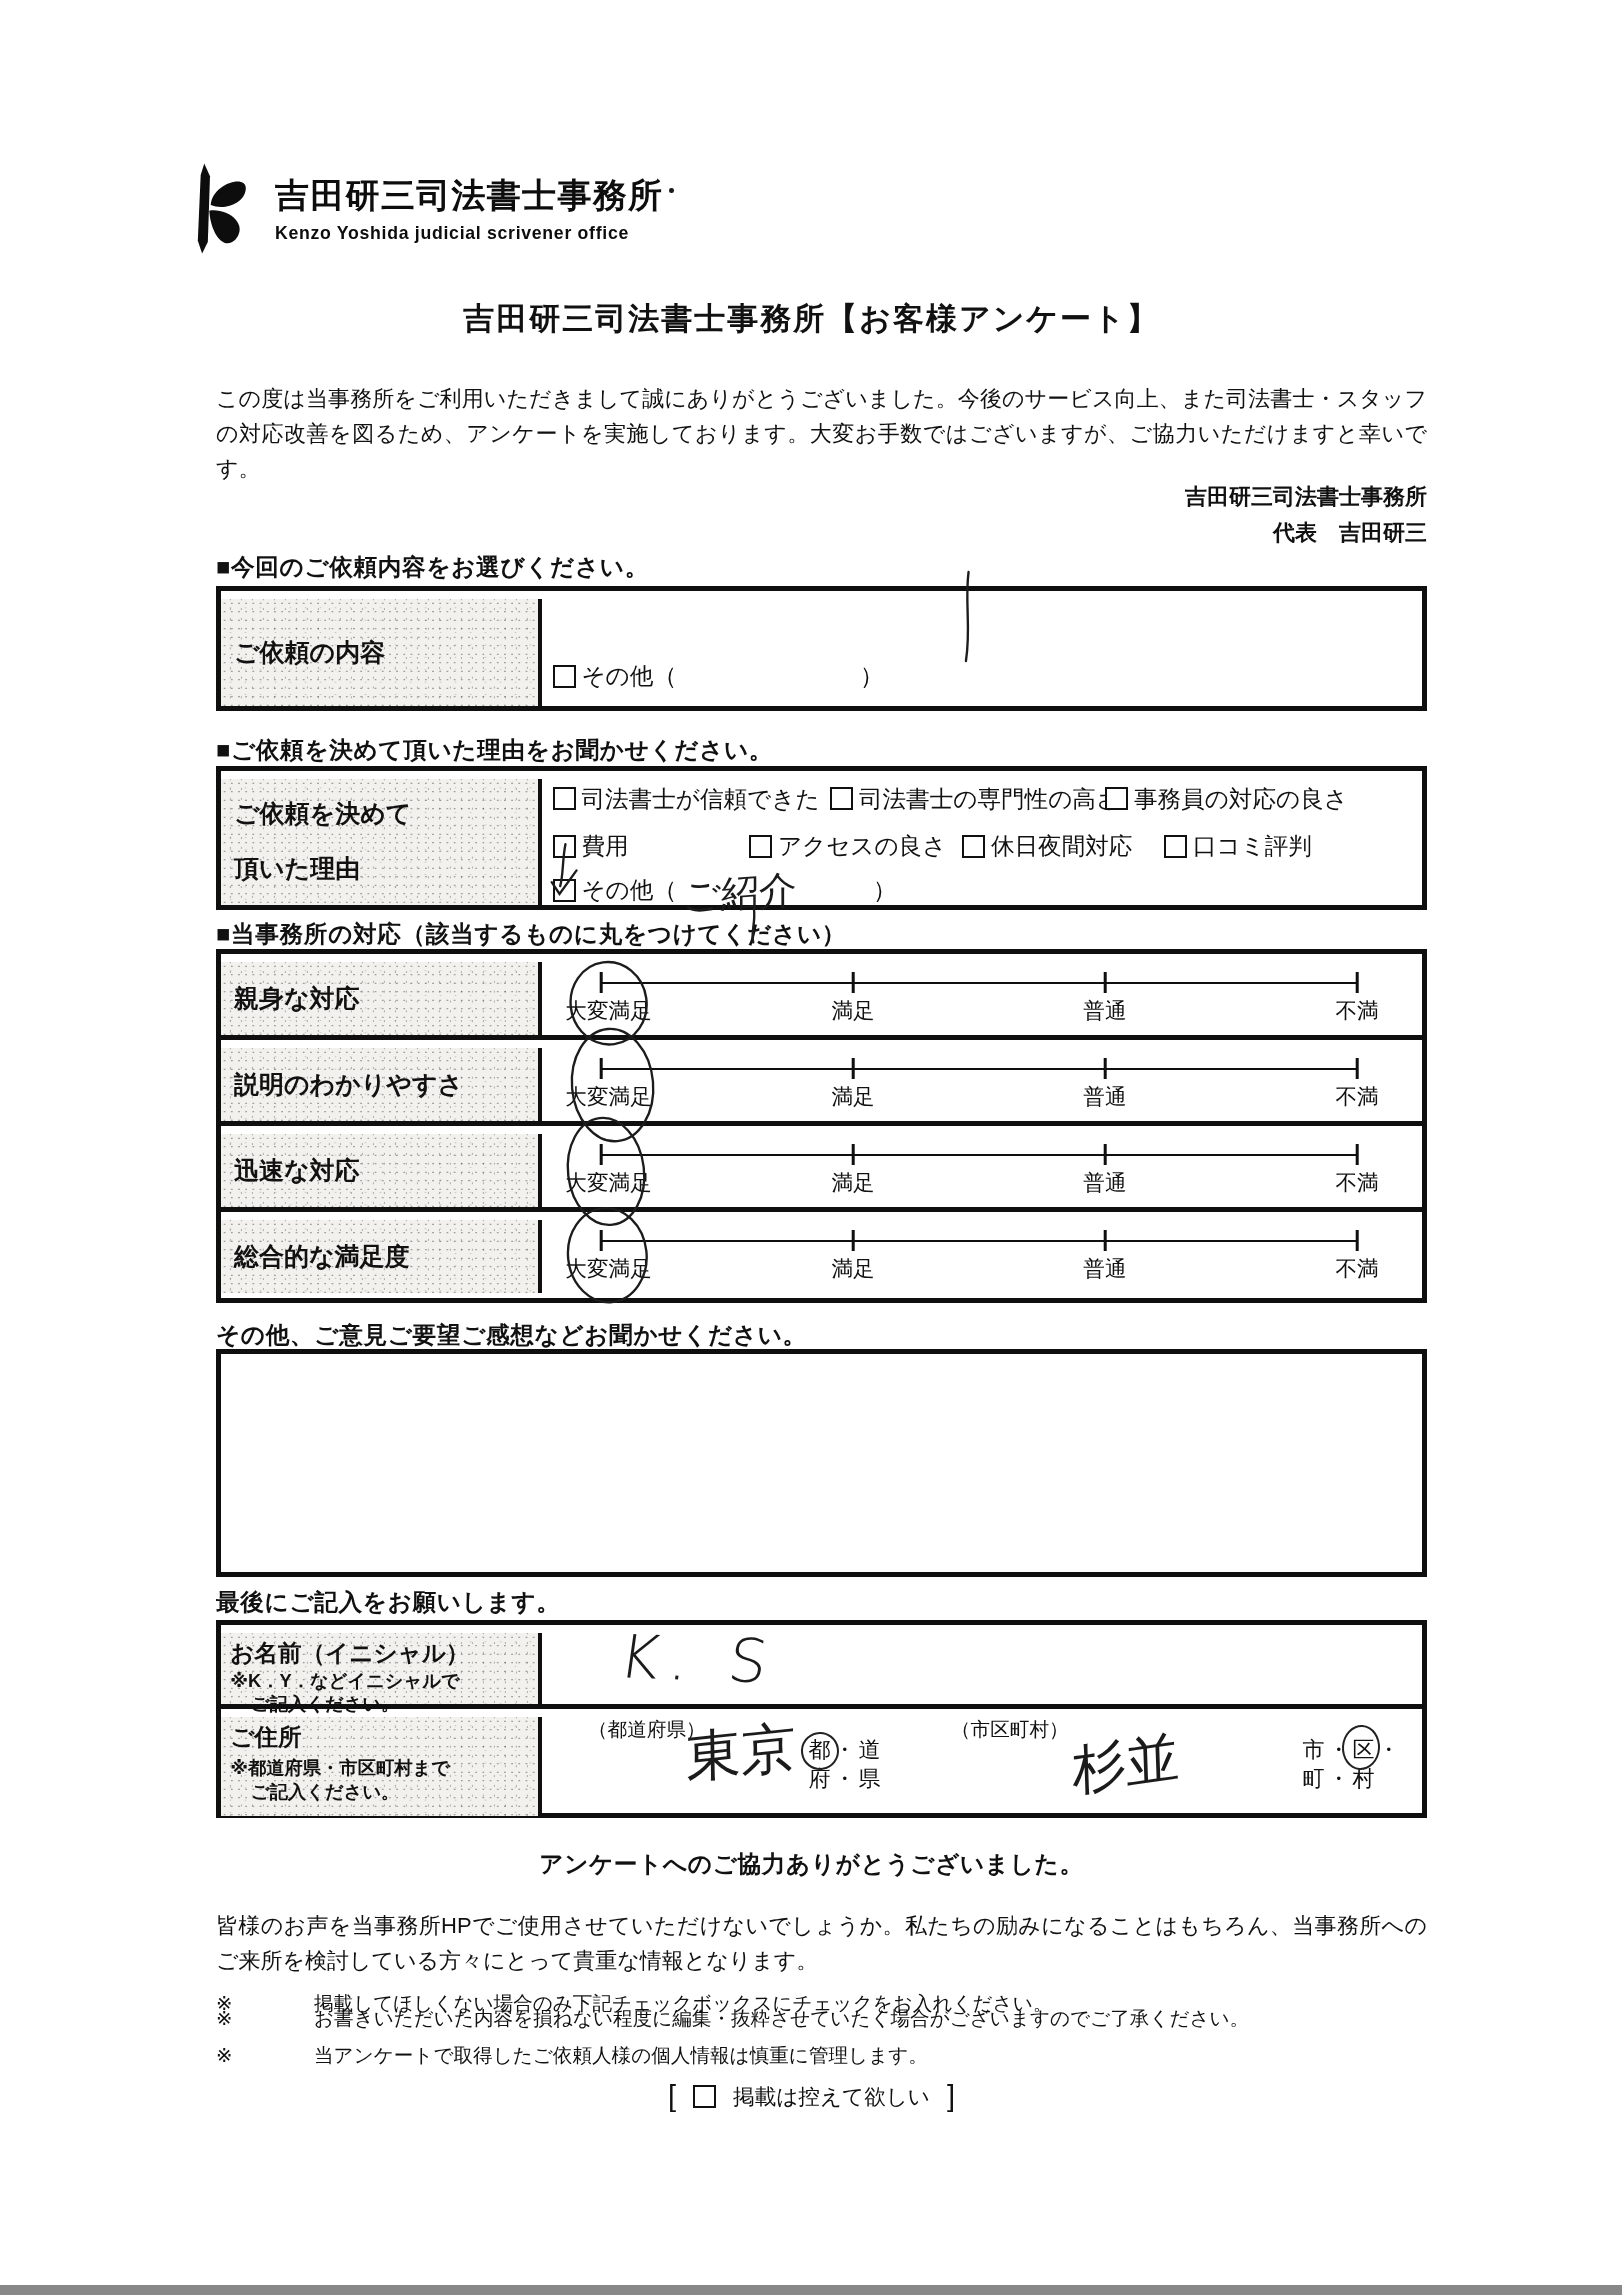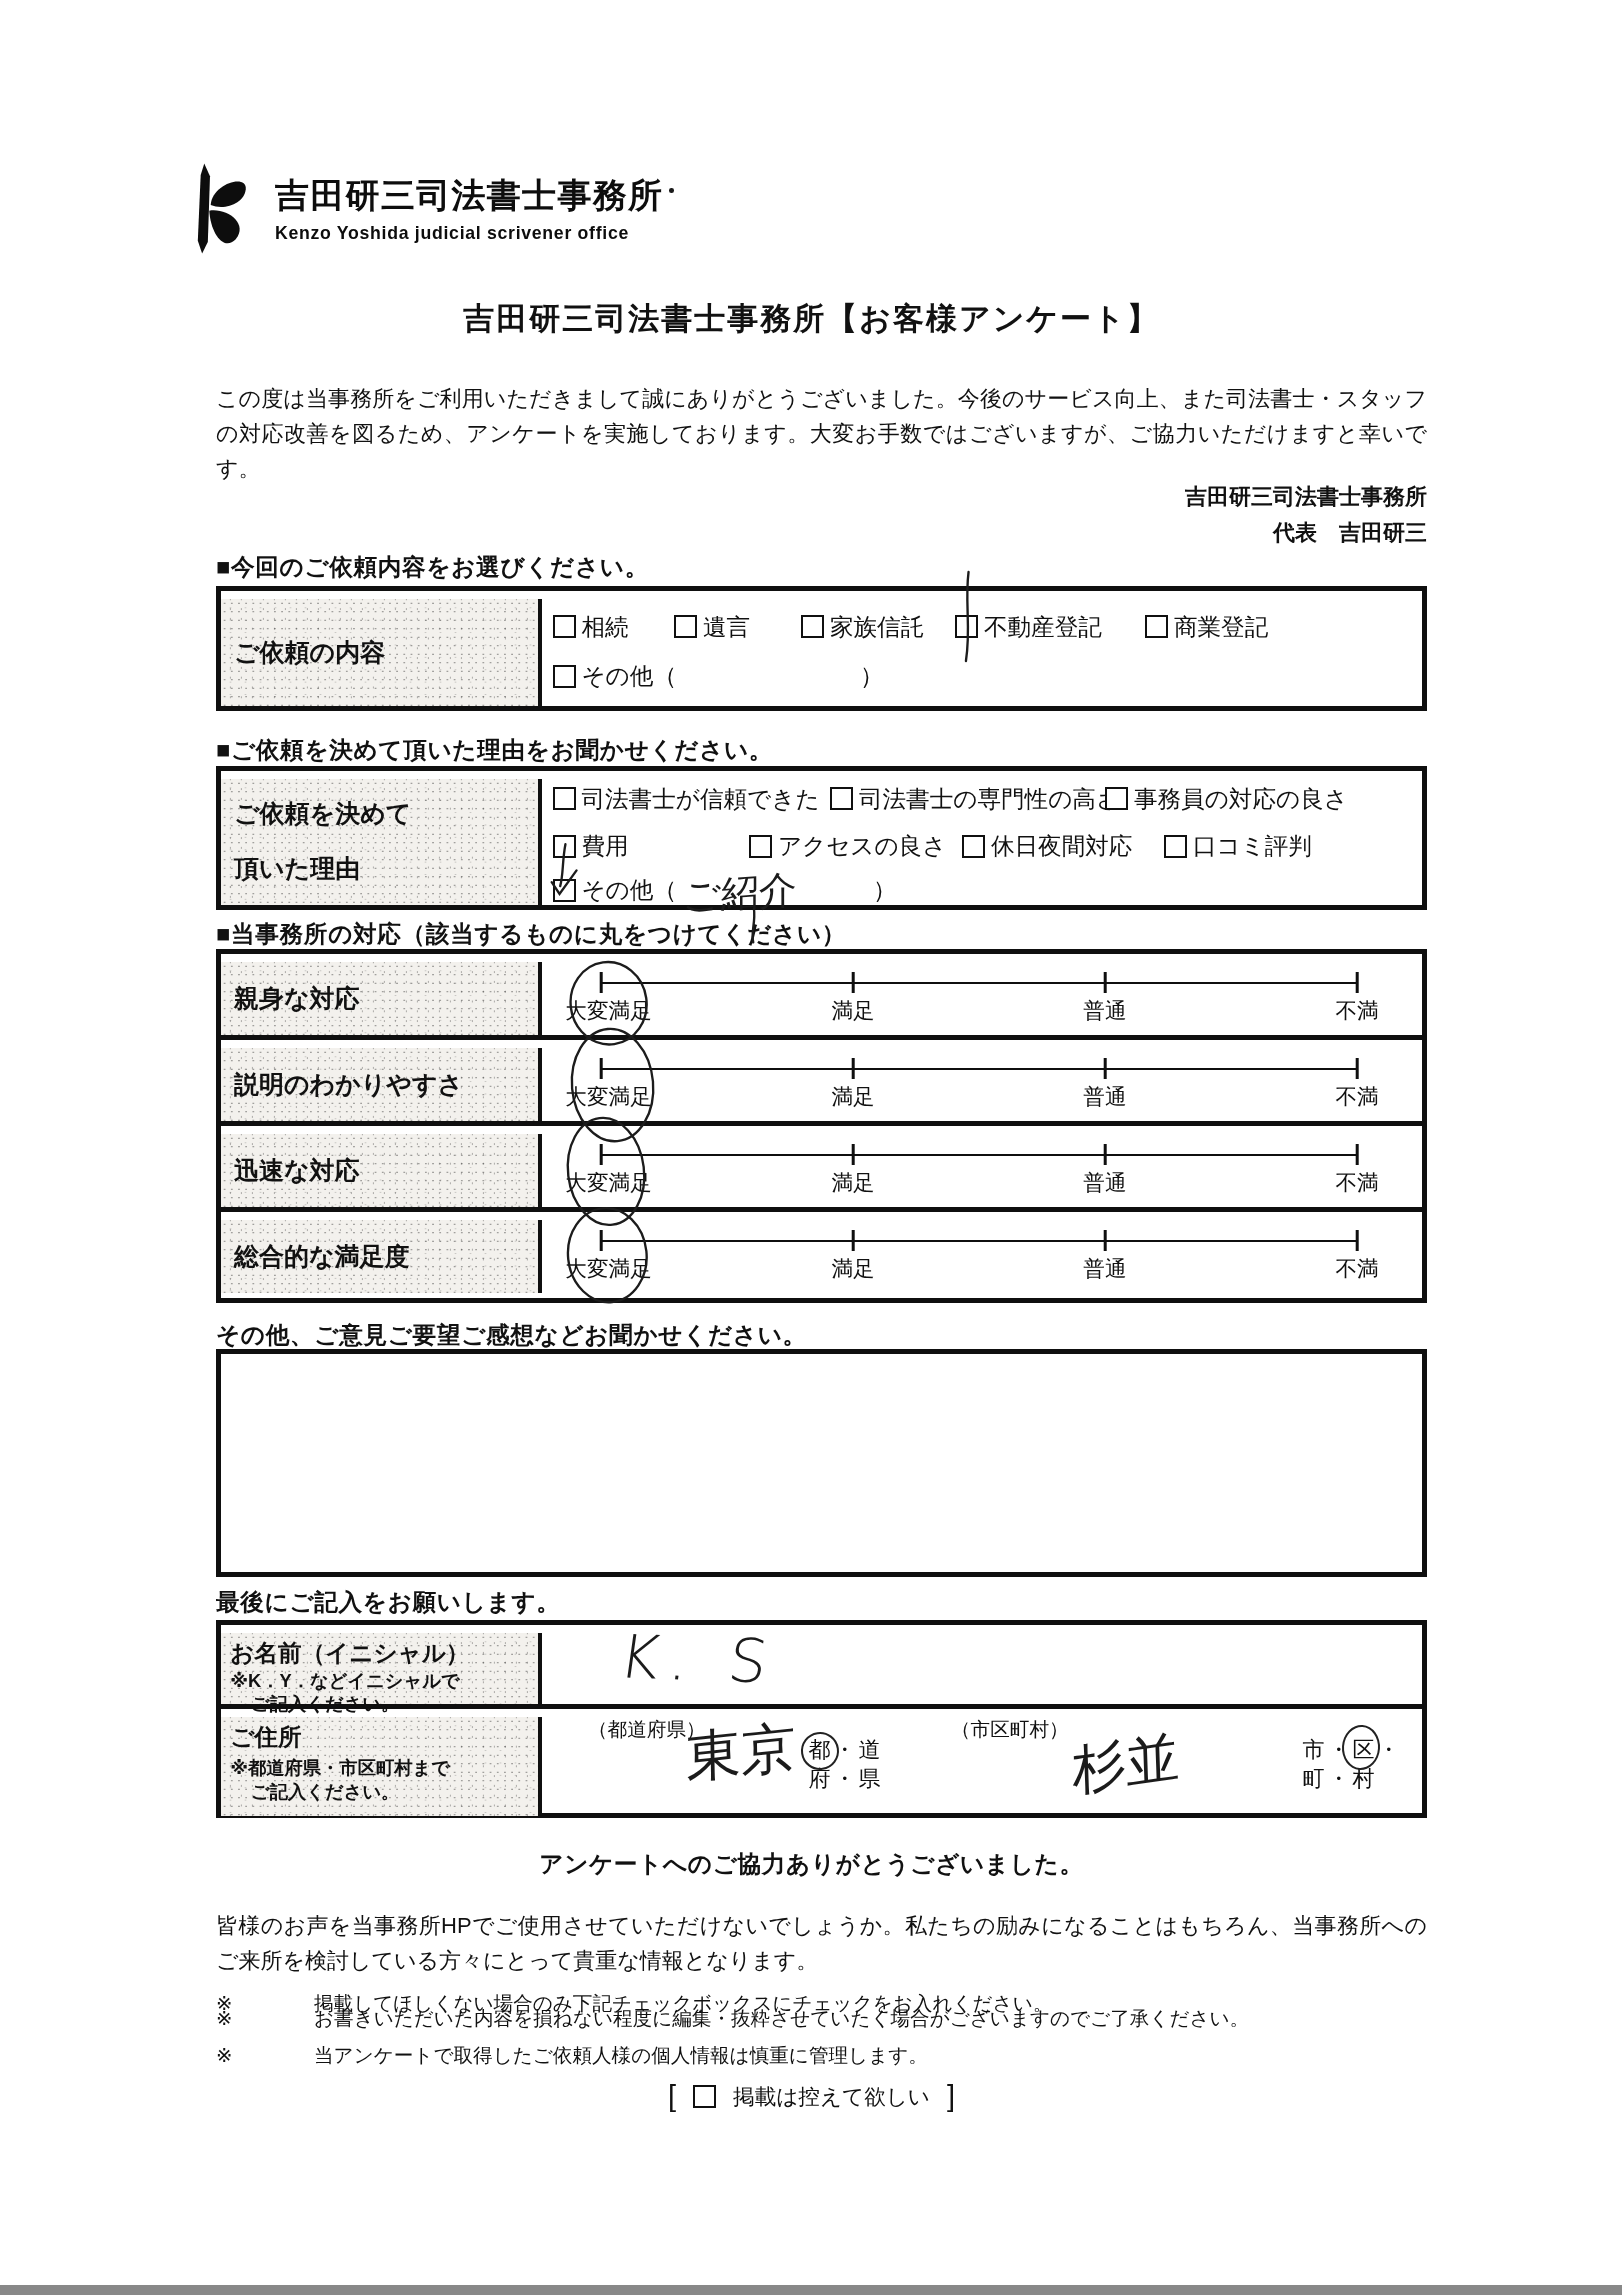--- a/index.html
+++ b/index.html
@@ -118,42 +118,20 @@
   <p class="intro">この度は当事務所をご利用いただきまして誠にありがとうございました。今後のサービス向上、また司法書士・スタッフの対応改善を図るため、アンケートを実施しております。大変お手数ではございますが、ご協力いただけますと幸いです。</p>
   <div class="sig sig-office">吉田研三司法書士事務所</div>
   <div class="sig sig-rep">代表　吉田研三</div>
 
   <div class="sec-heading h-s1">■今回のご依頼内容をお選びください。</div>
   <div class="tbl t-s1">
     <div class="tbl-label label-center">
       <span>ご依頼の内容</span>
     </div>
     <div class="tbl-body">
-      <div class="cbrow" style="top:19.6px;">
-        <label class="cb" style="left:6.5px;">
-            <span class="box"></span>
-            <span>相続</span>
-          </label>
-        <label class="cb" style="left:128px;">
-            <span class="box"></span>
-            <span>遺言</span>
-          </label>
-        <label class="cb" style="left:255px;">
-            <span class="box"></span>
-            <span>家族信託</span>
-          </label>
-        <label class="cb" style="left:409px;">
-            <span class="box"></span>
-            <span>不動産登記</span>
-          </label>
-        <label class="cb" style="left:599px;">
-            <span class="box"></span>
-            <span>商業登記</span>
-          </label>
-      </div>
       <div class="cbrow" style="top:69px;">
         <label class="cb" style="left:6.5px;">
             <span class="box"></span>
             <span>その他（</span>
             <span class="gap280"></span>
             <span>）</span>
           </label>
       </div>
     </div>
   </div>

